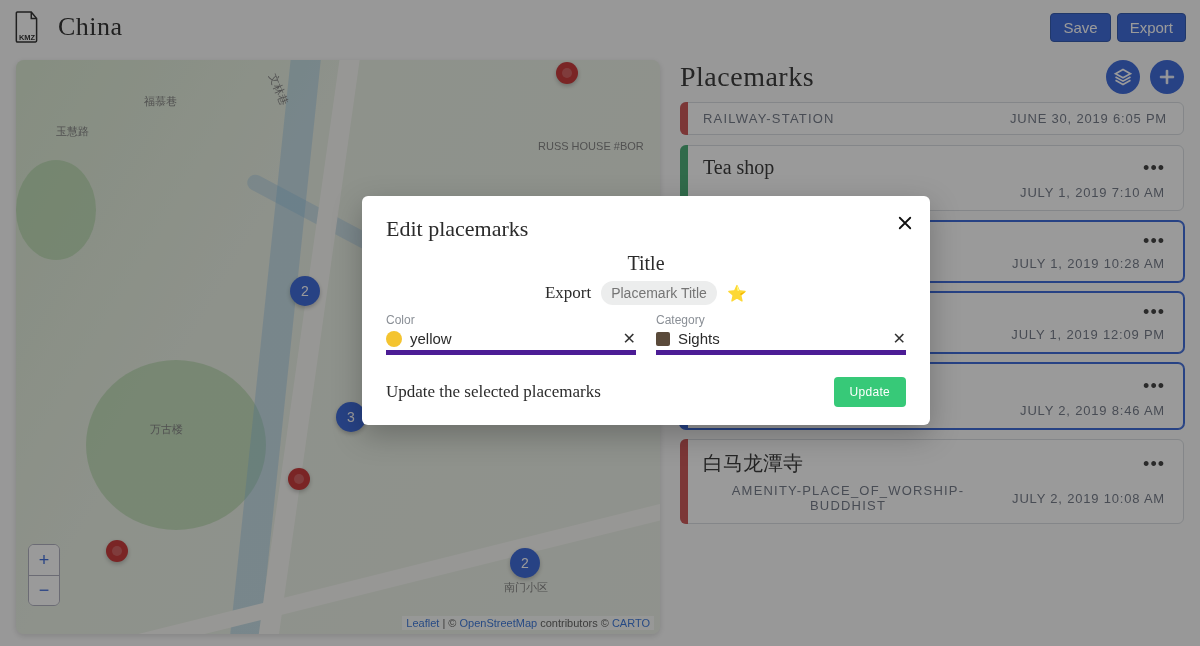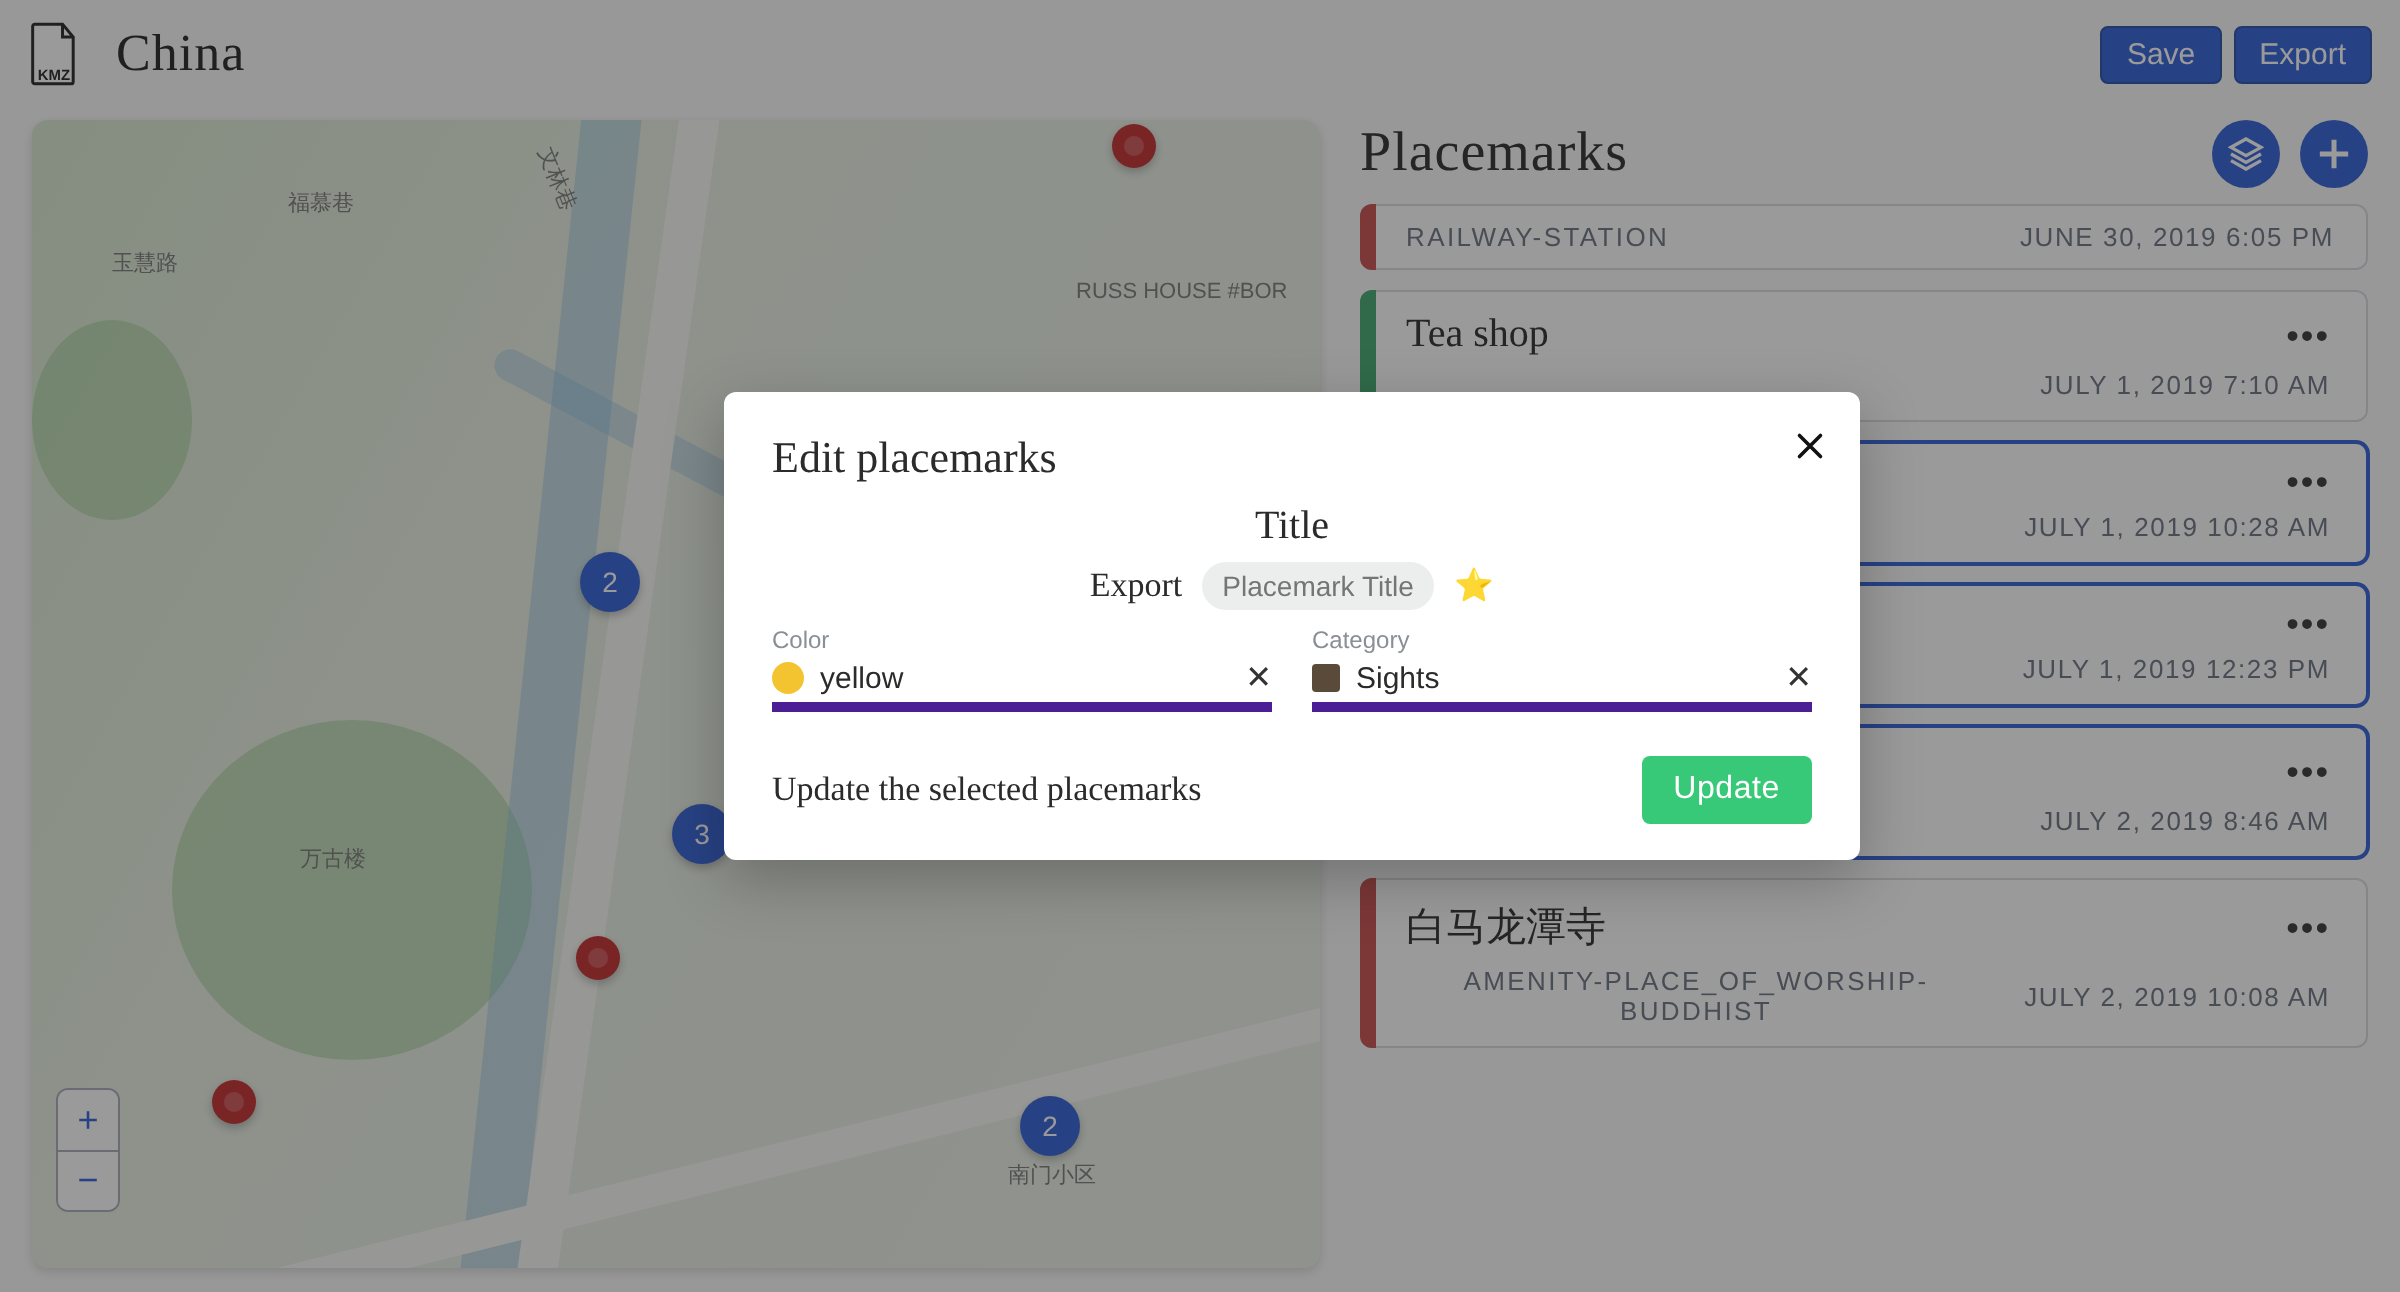--- a/index.html
+++ b/index.html
@@ -84,21 +84,21 @@
   .field .flabel { font-size: 12px; color: #8a8f96; }
   .uline { display: flex; align-items: center; border-bottom: 5px solid #4c1d95; padding: 2px 0; gap: 8px; }
   .uline input { flex: 1; border: none; outline: none; font-size: 15px; color: #2b2b2b; background: transparent; }
   .swatch { width: 16px; height: 16px; border-radius: 50%; }
   .swatch.yellow { background: #f4c430; }
   .cat-icon { width: 14px; height: 14px; background: #5a4a3a; border-radius: 2px; display: inline-block; }
   .clear-x { cursor: pointer; font-size: 16px; color: #333; }
 
   .action-row { display: flex; align-items: center; margin-top: 22px; }
   .action-row .hint { font-family: Georgia, serif; font-size: 17px; color: #2b2b2b; }
-  .update-btn { margin-left: auto; background: #37c978; color: #fff; border: none; border-radius: 4px; padding: 8px 16px; font-size: 16px; letter-spacing: 0.3px; cursor: pointer; }
+  .update-btn { margin-left: auto; background: #37c978; color: #fff; border: none; border-radius: 4px; padding: 8px 16px; font-size: 12px; letter-spacing: 0.3px; cursor: pointer; }
 </style>
 </head>
 <body>
 
 <div class="header">
   <span class="kmz-icon">
     <svg viewBox="0 0 24 30">
       <path d="M3 1 h13 l5 6 v21 a1 1 0 0 1 -1 1 h-17 a1 1 0 0 1 -1 -1 v-26 a1 1 0 0 1 1 -1 z" fill="#fff" stroke="#222" stroke-width="1.4"></path>
       <path d="M16 1 v6 h5" fill="none" stroke="#222" stroke-width="1.4"></path>
       <text x="12" y="27" text-anchor="middle" font-size="7" fill="#222" font-family="Arial" font-weight="bold">KMZ</text>
@@ -133,20 +133,23 @@
     <span class="dot blue" style="left:320px; top:342px;">3</span>
     <span class="dot red" style="left:272px; top:408px;"></span>
     <span class="dot red" style="left:90px;  top:480px;"></span>
     <span class="dot blue" style="left:494px; top:488px;">2</span>
 
     <div class="zoom-controls">
       <button>+</button>
       <button>−</button>
     </div>
 
+    <div class="attrib">
+      <a>Leaflet</a><span> | © </span><a>OpenStreetMap</a><span> contributors © </span><a>CARTO</a>
+    </div>
   </div>
 
   <div class="sidebar">
     <div class="side-header">
       <h2>Placemarks</h2>
       <span class="spacer"></span>
       <button class="round-btn">
         <svg viewBox="0 0 24 24">
             <path fill="none" stroke="#fff" stroke-width="2" d="M12 3l9 5-9 5-9-5 9-5zm-9 9l9 5 9-5m-18 4l9 5 9-5"></path>
           </svg>
@@ -193,21 +196,21 @@
     </div>
 
     <div class="card sel">
       <span class="accent" style="background:#2f5fd8"></span>
       <div class="row1">
           <span class="spacer"></span>
           <span class="more-icon">•••</span>
         </div>
       <div class="row2">
           <span class="spacer"></span>
-          <span class="date">JULY 1, 2019 12:23 PM</span>
+          <span class="date">JULY 1, 2019 12:09 PM</span>
         </div>
     </div>
 
     <div class="card sel">
       <span class="accent" style="background:#2f5fd8"></span>
       <div class="row1">
         <span class="title">Nice place</span>
         <span class="spacer"></span>
         <span class="more-icon">•••</span>
       </div>

